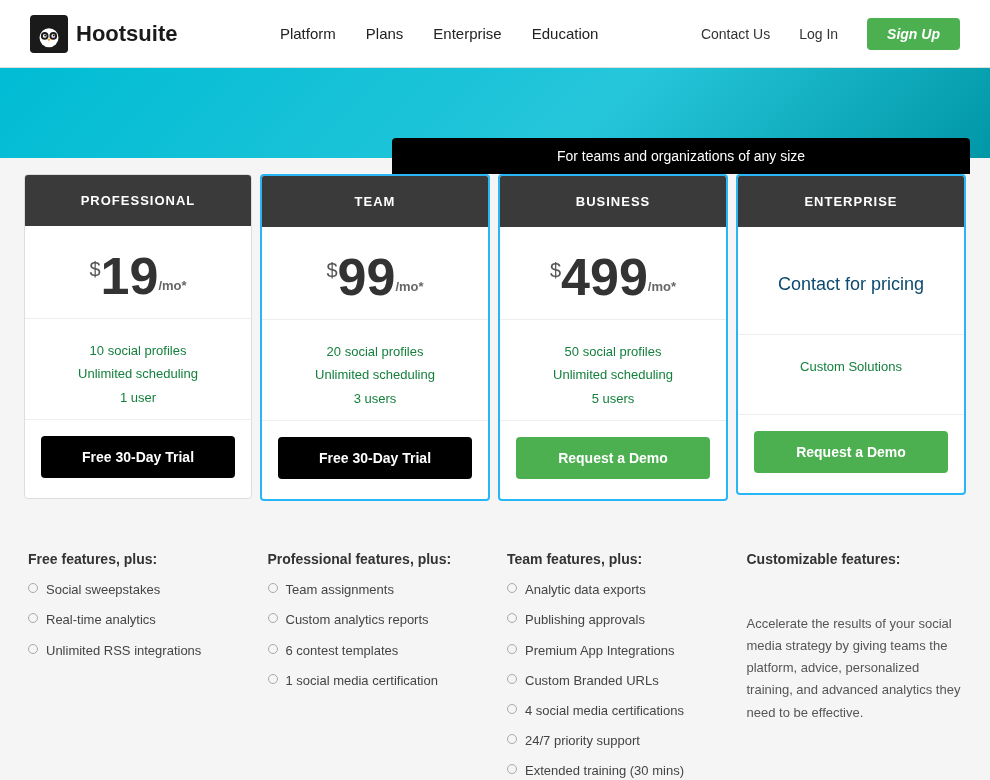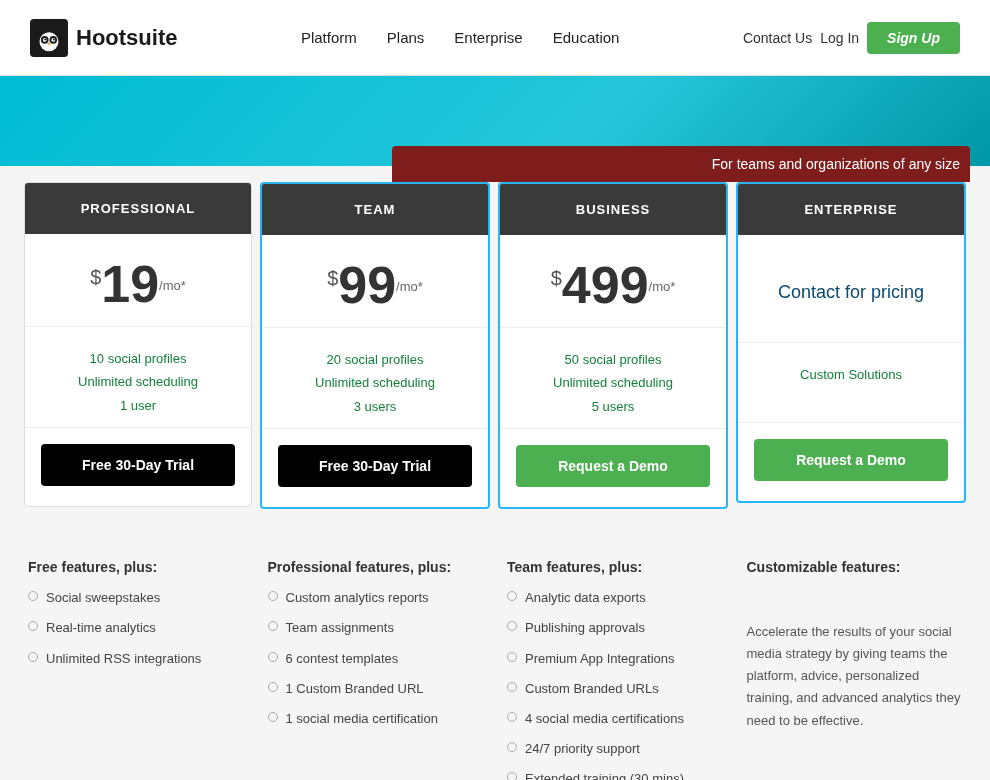--- a/index.html
+++ b/index.html
@@ -1,29 +1,29 @@
 <!DOCTYPE html>
 <html><head>
   <meta charset="utf-8">
   <style>
     * { box-sizing: border-box; margin: 0; padding: 0; }
     body { font-family: Arial, Helvetica, sans-serif; font-size: 14px; color: #333; background: #fff; }
 
     
     nav {
       display: flex; align-items: center; justify-content: space-between;
-      padding: 0 30px; height: 76px; border-bottom: 1px solid #e0e0e0;
+      padding: 0 30px; height: 68px; border-bottom: 1px solid #e0e0e0;
       background: #fff;
     }
     .nav-logo { display: flex; align-items: center; gap: 8px; }
     .nav-logo .owl-icon { width: 38px; height: 38px; }
     .nav-logo-text { font-size: 22px; font-weight: bold; color: #1a1a1a; }
     .nav-links { display: flex; gap: 30px; align-items: center; }
     .nav-links a { text-decoration: none; color: #222; font-size: 15px; font-weight: 500; }
-    .nav-right { display: flex; align-items: center; gap: 8px; }
+    .nav-right { display: flex; align-items: center; gap: 29px; }
     .nav-right a { text-decoration: none; color: #333; font-size: 14px; }
     .btn-signup {
       background: #4caf50; color: #fff; border: none; border-radius: 4px;
       padding: 8px 20px; font-size: 14px; font-weight: bold; cursor: pointer; font-style: italic;
     }
 
     
     .hero-band {
       background: linear-gradient(135deg, #00bcd4 0%, #26c6da 60%, #0097a7 100%);
       padding: 30px 20px 60px;
@@ -74,21 +74,21 @@
     }
 
     .plan-price {
       display: flex;
       align-items: flex-start;
       justify-content: center;
     }
 
     .price-dollar { font-size: 20px; color: #555; margin-top: 8px; }
     .price-amount { font-size: 52px; font-weight: bold; color: #333; line-height: 1; }
-    .price-period { font-size: 13px; color: #666; margin-top: 20px; }
+    .price-period { font-size: 13px; color: #666; margin-top: 28px; font-weight: bold; }
 
     .price-contact {
       font-size: 18px;
       color: #0c4a6e;
       padding: 20px 10px;
       line-height: 1.5;
     }
 
     .plan-features-list {
       padding: 20px 20px 10px;
@@ -180,23 +180,23 @@
       top: -20px;
     }
 
     .teams-banner-wrapper {
       display: flex;
     }
 
     .teams-banner-spacer { flex: 1; }
     .teams-banner-inner {
       flex: 3;
-      background: #7f1d1d;
+      background: #000000;
       color: #fff;
-      text-align: right;
+      text-align: center;
       padding: 10px;
       font-size: 14px;
       border-top-left-radius: 4px;
       border-top-right-radius: 4px;
     }
   </style>
 </head>
 <body>
 
 <nav>
@@ -342,33 +342,29 @@
       </ul>
     </div>
 
     <div class="features-col">
       <p class="features-title">
         <span style="font-weight:bold">Professional</span><span> features, plus:</span>
       </p>
       <ul class="features-list">
         <li>
             <span class="bullet"></span>
+            <span>Team assignments</span>
+          </li>
+        <li>
+            <span class="bullet"></span>
             <span>Custom analytics reports</span>
           </li>
         <li>
             <span class="bullet"></span>
-            <span>Team assignments</span>
-          </li>
-        <li>
-            <span class="bullet"></span>
             <span>6 contest templates</span>
-          </li>
-        <li>
-            <span class="bullet"></span>
-            <span>1 Custom Branded URL</span>
           </li>
         <li>
             <span class="bullet"></span>
             <span>1 social media certification</span>
           </li>
       </ul>
     </div>
 
     <div class="features-col">
       <p class="features-title">

